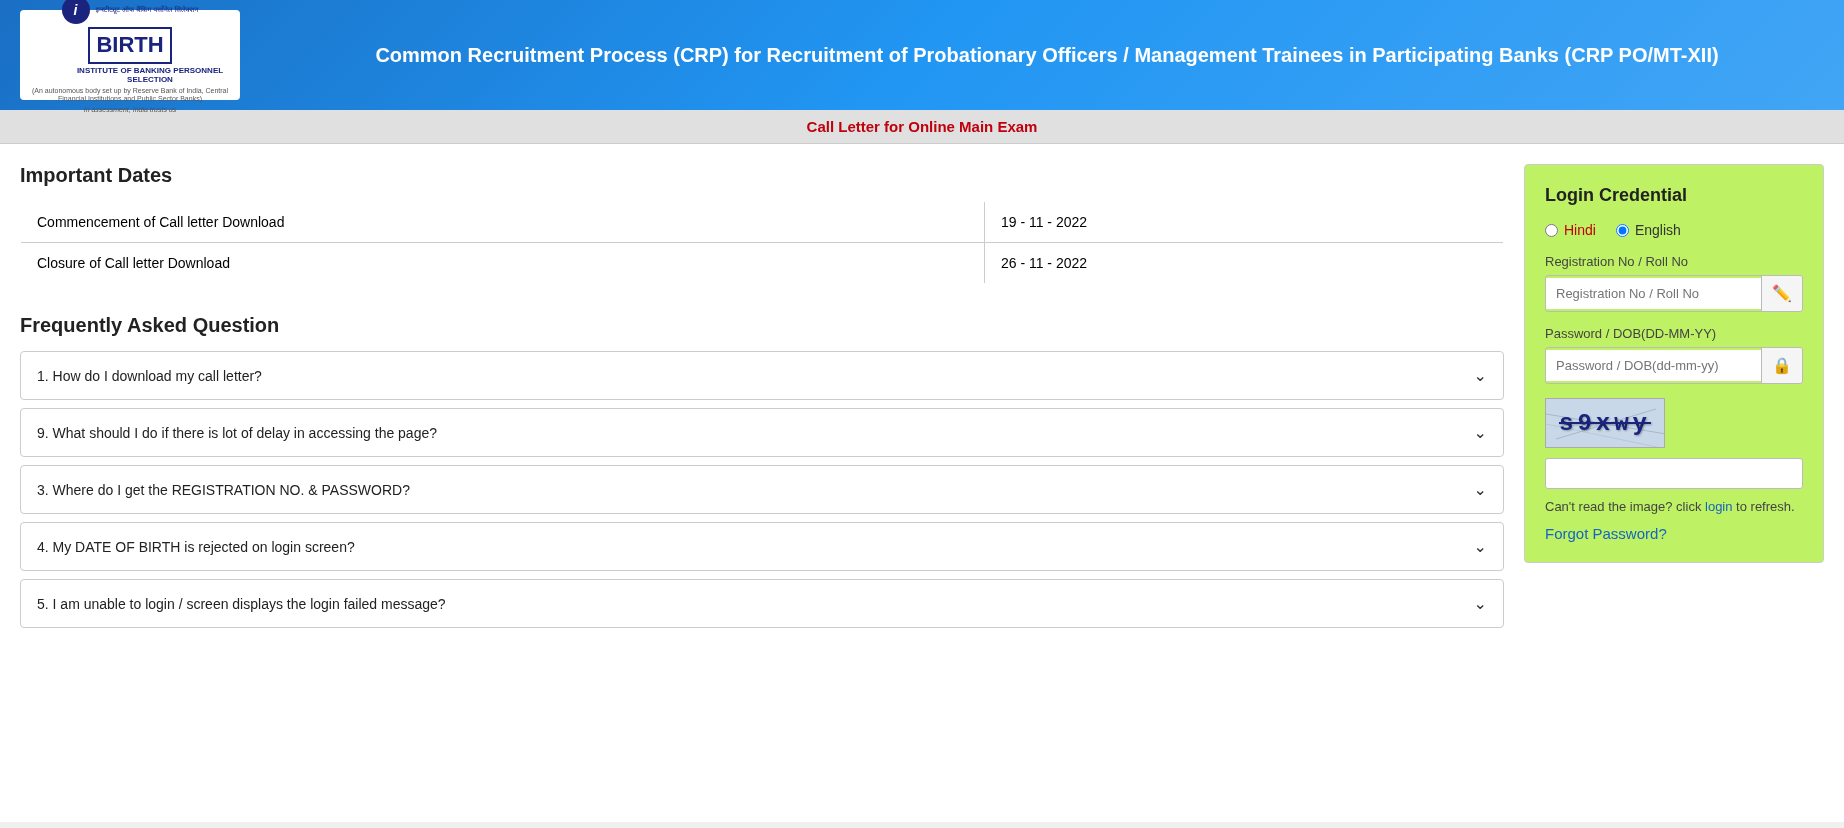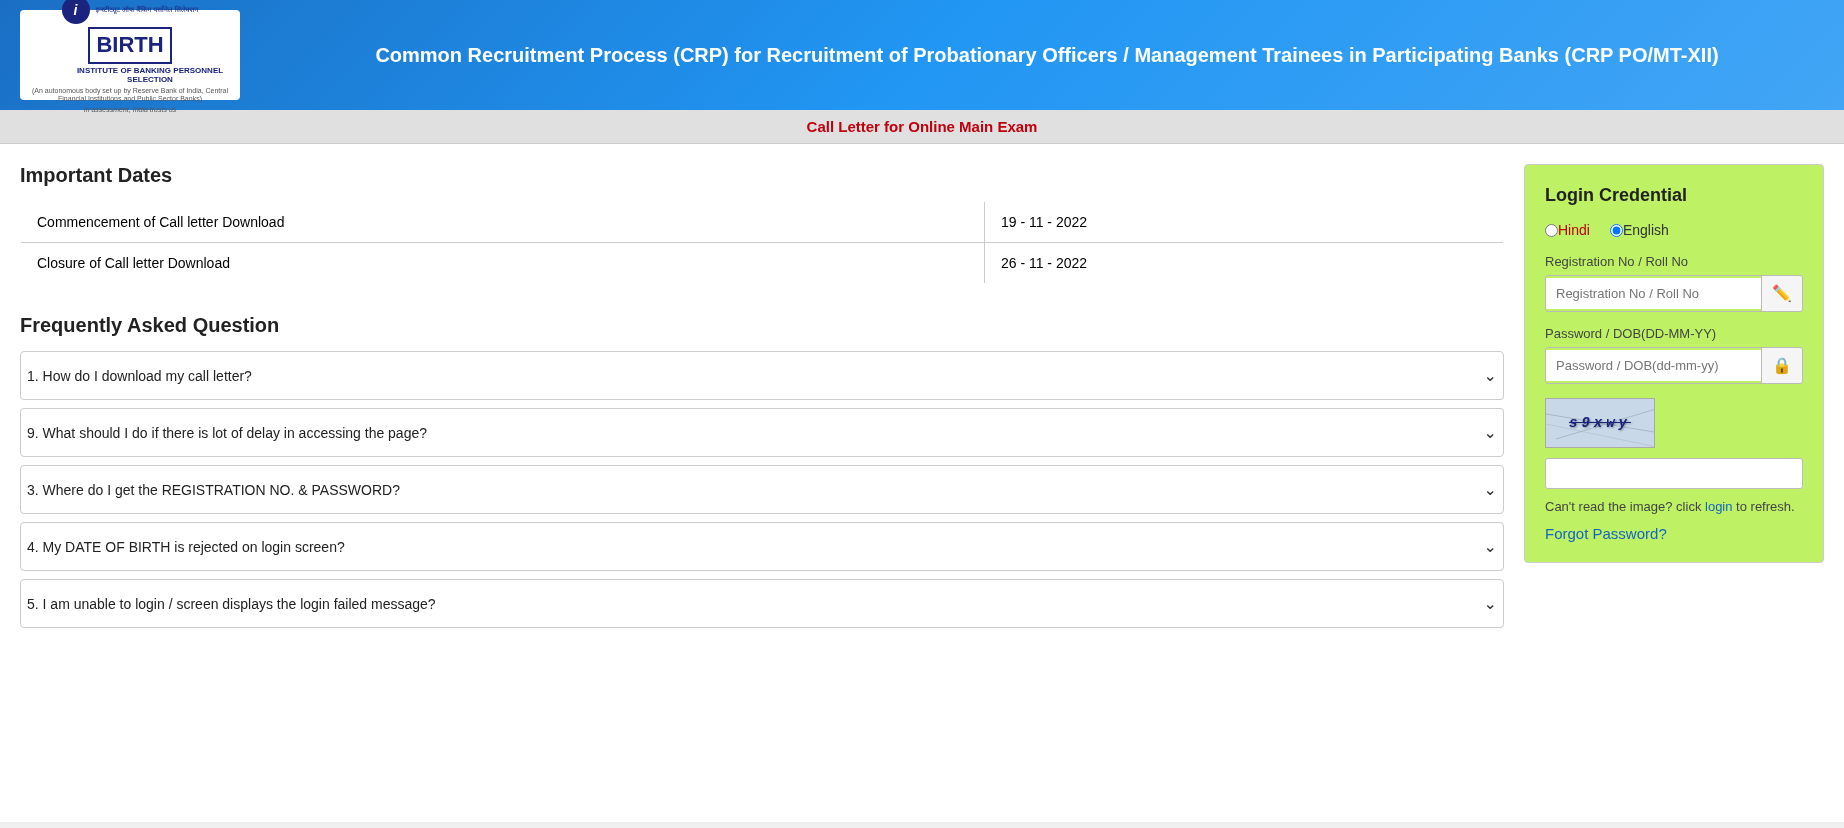--- a/index.html
+++ b/index.html
@@ -137,21 +137,21 @@
       font-size: 20px;
       font-weight: bold;
       color: #222;
       margin-bottom: 14px;
     }
 
     .faq-item {
       border: 1px solid #ccc;
       border-radius: 4px;
       margin-bottom: 8px;
-      padding: 14px 6px;
+      padding: 14px 16px;
       display: flex;
       justify-content: space-between;
       align-items: center;
       cursor: pointer;
       background: white;
     }
     .faq-question {
       font-size: 14px;
       color: #222;
       flex: 1;
@@ -171,21 +171,21 @@
     }
 
     .lang-options {
       display: flex;
       gap: 20px;
       margin-bottom: 16px;
     }
     .lang-option {
       display: flex;
       align-items: center;
-      gap: 0;
+      gap: 6px;
       cursor: pointer;
       font-size: 14px;
     }
     .lang-option input[type="radio"] {
       margin: 0;
     }
     .lang-hindi { color: #c0000c; }
     .lang-english { color: #333; }
 
     .field-label {
@@ -217,32 +217,31 @@
       font-size: 16px;
       color: #555;
       cursor: pointer;
     }
 
     
     .captcha-box {
       margin-top: 14px;
     }
     .captcha-image {
-      width: 110px;
+      width: 120px;
       height: 50px;
       background: #c8d8e8;
       border: 1px solid #aaa;
       display: flex;
       align-items: center;
       justify-content: center;
-      font-size: 14px;
+      font-size: 24px;
       font-weight: bold;
       color: #1a237e;
       letter-spacing: 4px;
-      font-style: italic;
       font-family: 'Courier New', monospace;
       text-decoration: line-through;
       text-shadow: 1px 1px 2px rgba(0,0,0,0.3);
       margin-bottom: 6px;
       position: relative;
       overflow: hidden;
     }
     .captcha-input {
       width: 100%;
       border: 1px solid #bbb;

